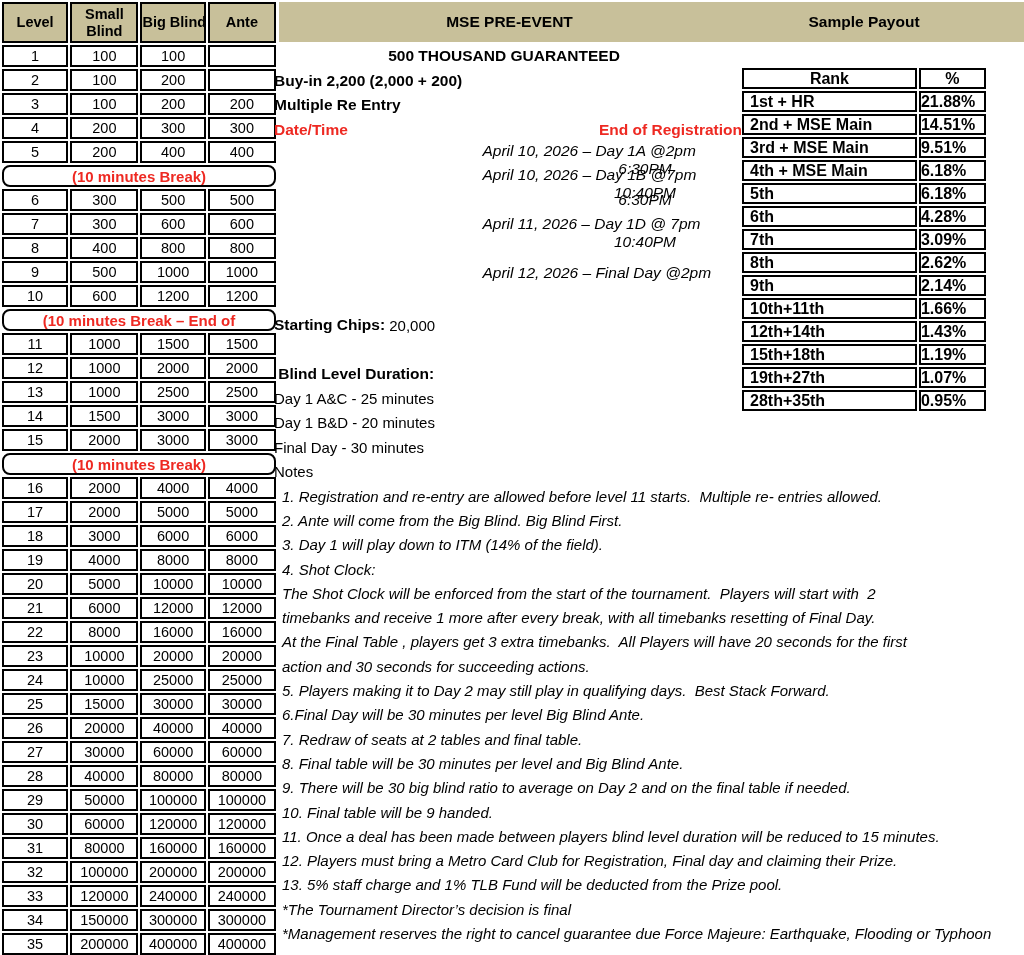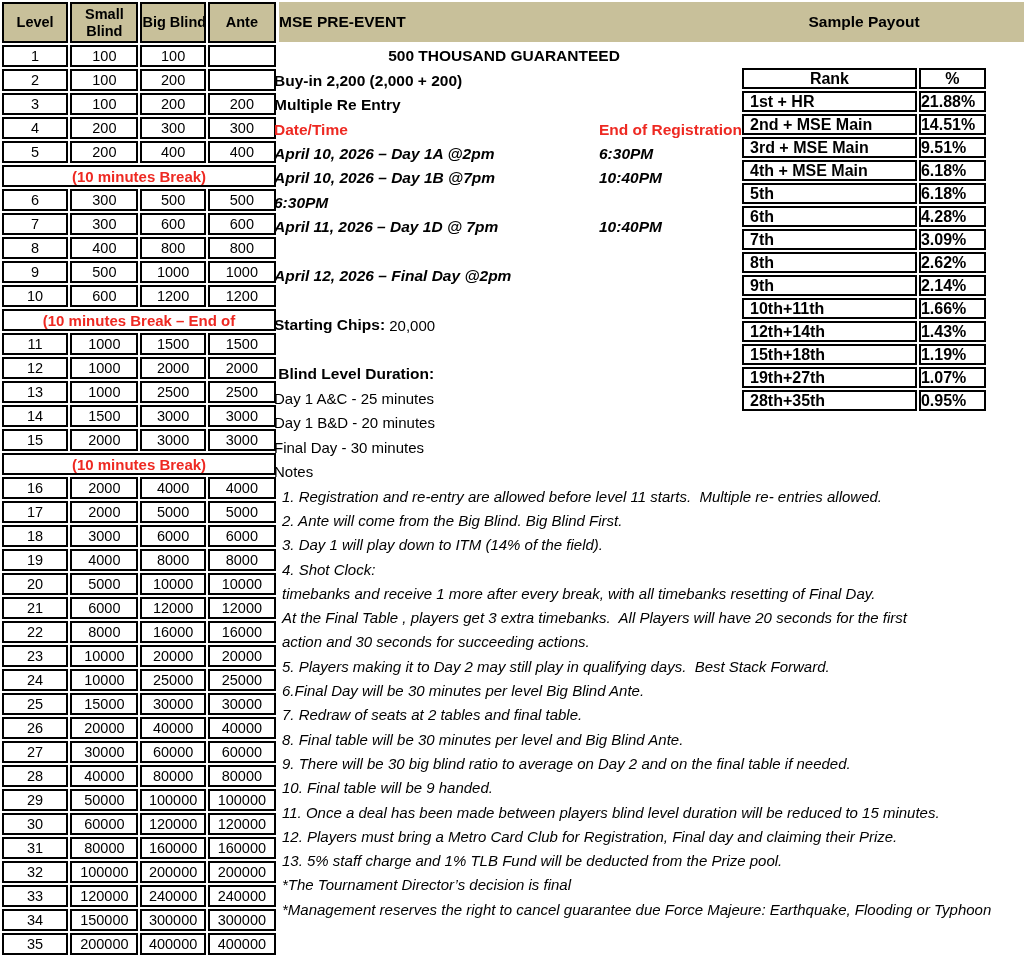--- a/index.html
+++ b/index.html
@@ -2,52 +2,52 @@
 <html><head>
 <meta charset="utf-8">
 <style>
   * { box-sizing: border-box; margin: 0; padding: 0; }
   body { background: #fff; font-family: "Liberation Sans", sans-serif; color: #000; }
   #root { position: relative; width: 1024px; height: 955px; background: #fff; overflow: hidden; }
 
   
   .band { position: absolute; left: 279px; top: 2px; width: 745px; height: 40px;
           background: #C8C09A; display: flex; align-items: center; }
-  .band .band-left  { width: 461px; text-align: left; font-weight: 700; font-size: 15.5px; }
+  .band .band-left  { width: 461px; text-align: center; font-weight: 700; font-size: 15.5px; }
   .band .band-right { width: 248px; text-align: center; font-weight: 700; font-size: 15.5px; }
 
   
   table.blind { position: absolute; left: 0; top: 0; width: 278px;
                 border-collapse: separate; border-spacing: 2px; table-layout: fixed; }
   table.blind th, table.blind td { border: 2px solid #000; text-align: center;
                 vertical-align: middle; overflow: hidden; background: #fff; }
   table.blind th { background: #C8C09A; font-size: 14.5px; font-weight: 700;
                 height: 41px; line-height: 17px; white-space: normal; }
   table.blind th.nowrap { white-space: nowrap; }
   table.blind td { font-size: 14.5px; font-weight: 400; height: 22px; line-height: 17px; }
-  table.blind td.break { color: #EE2922; font-weight: 700; font-size: 15px; }
+  table.blind td.break { color: #EE2922; font-weight: 700; font-size: 15px; border-radius: 8px; }
 
   
   table.payout { position: absolute; left: 740px; top: 66px; width: 248px;
                  border-collapse: separate; border-spacing: 2px; table-layout: fixed; }
   table.payout th, table.payout td { border: 2px solid #000; background: #fff;
                  height: 21px; line-height: 16px; font-size: 16px; font-weight: 700;
                  vertical-align: middle; overflow: hidden; }
   table.payout th { text-align: center; }
   table.payout td.rank { text-align: left; padding-left: 6px; }
   table.payout td.pct  { text-align: right; padding-right: 19px; }
 
   
   .event-info { position: absolute; left: 274px; top: 44px; width: 742px; }
   .line { height: 24.45px; display: flex; align-items: center; font-size: 15px; white-space: pre; }
   .line.title { display: block; width: 460px; text-align: center; line-height: 24.45px;
                 font-weight: 700; font-size: 15.5px; }
   .line.bold { font-weight: 700; font-size: 15.5px; }
   .line.redpair { color: #EE2922; font-weight: 700; font-size: 15.5px; }
-  .line.date { font-weight: 700; font-style: italic; font-size: 15.5px; }
+  .line.date { font-weight: 400; font-style: italic; font-size: 15.5px; flex-direction: column; }
   .line .lcol { width: 325px; flex: none; }
   .line .rcol { flex: none; }
   .line.chips .lbl { font-weight: 700; font-size: 15.5px; }
   .line.chips .val { font-weight: 400; font-size: 15px; }
 
   .notes { position: absolute; left: 282px; top: 484px; width: 742px; }
   .note { height: 24.3px; display: flex; align-items: center; font-size: 15px; white-space: pre; font-style: italic; }
 </style>
 </head>
 <body>
@@ -316,20 +316,21 @@
       <div class="line plain">Day 1 B&amp;D - 20 minutes</div>
       <div class="line plain">Final Day - 30 minutes</div>
       <div class="line plain">Notes</div>
     </div>
 
   <div class="notes">
       <div class="note">1. Registration and re-entry are allowed before level 11 starts.  Multiple re- entries allowed.</div>
       <div class="note">2. Ante will come from the Big Blind. Big Blind First.</div>
       <div class="note">3. Day 1 will play down to ITM (14% of the field).</div>
       <div class="note">4. Shot Clock:</div>
+      <div class="note">The Shot Clock will be enforced from the start of the tournament.  Players will start with  2</div>
       <div class="note">timebanks and receive 1 more after every break, with all timebanks resetting of Final Day.</div>
       <div class="note">At the Final Table , players get 3 extra timebanks.  All Players will have 20 seconds for the first</div>
       <div class="note">action and 30 seconds for succeeding actions.</div>
       <div class="note">5. Players making it to Day 2 may still play in qualifying days.  Best Stack Forward.</div>
       <div class="note">6.Final Day will be 30 minutes per level Big Blind Ante.</div>
       <div class="note">7. Redraw of seats at 2 tables and final table.</div>
       <div class="note">8. Final table will be 30 minutes per level and Big Blind Ante.</div>
       <div class="note">9. There will be 30 big blind ratio to average on Day 2 and on the final table if needed.</div>
       <div class="note">10. Final table will be 9 handed.</div>
       <div class="note">11. Once a deal has been made between players blind level duration will be reduced to 15 minutes.</div>

